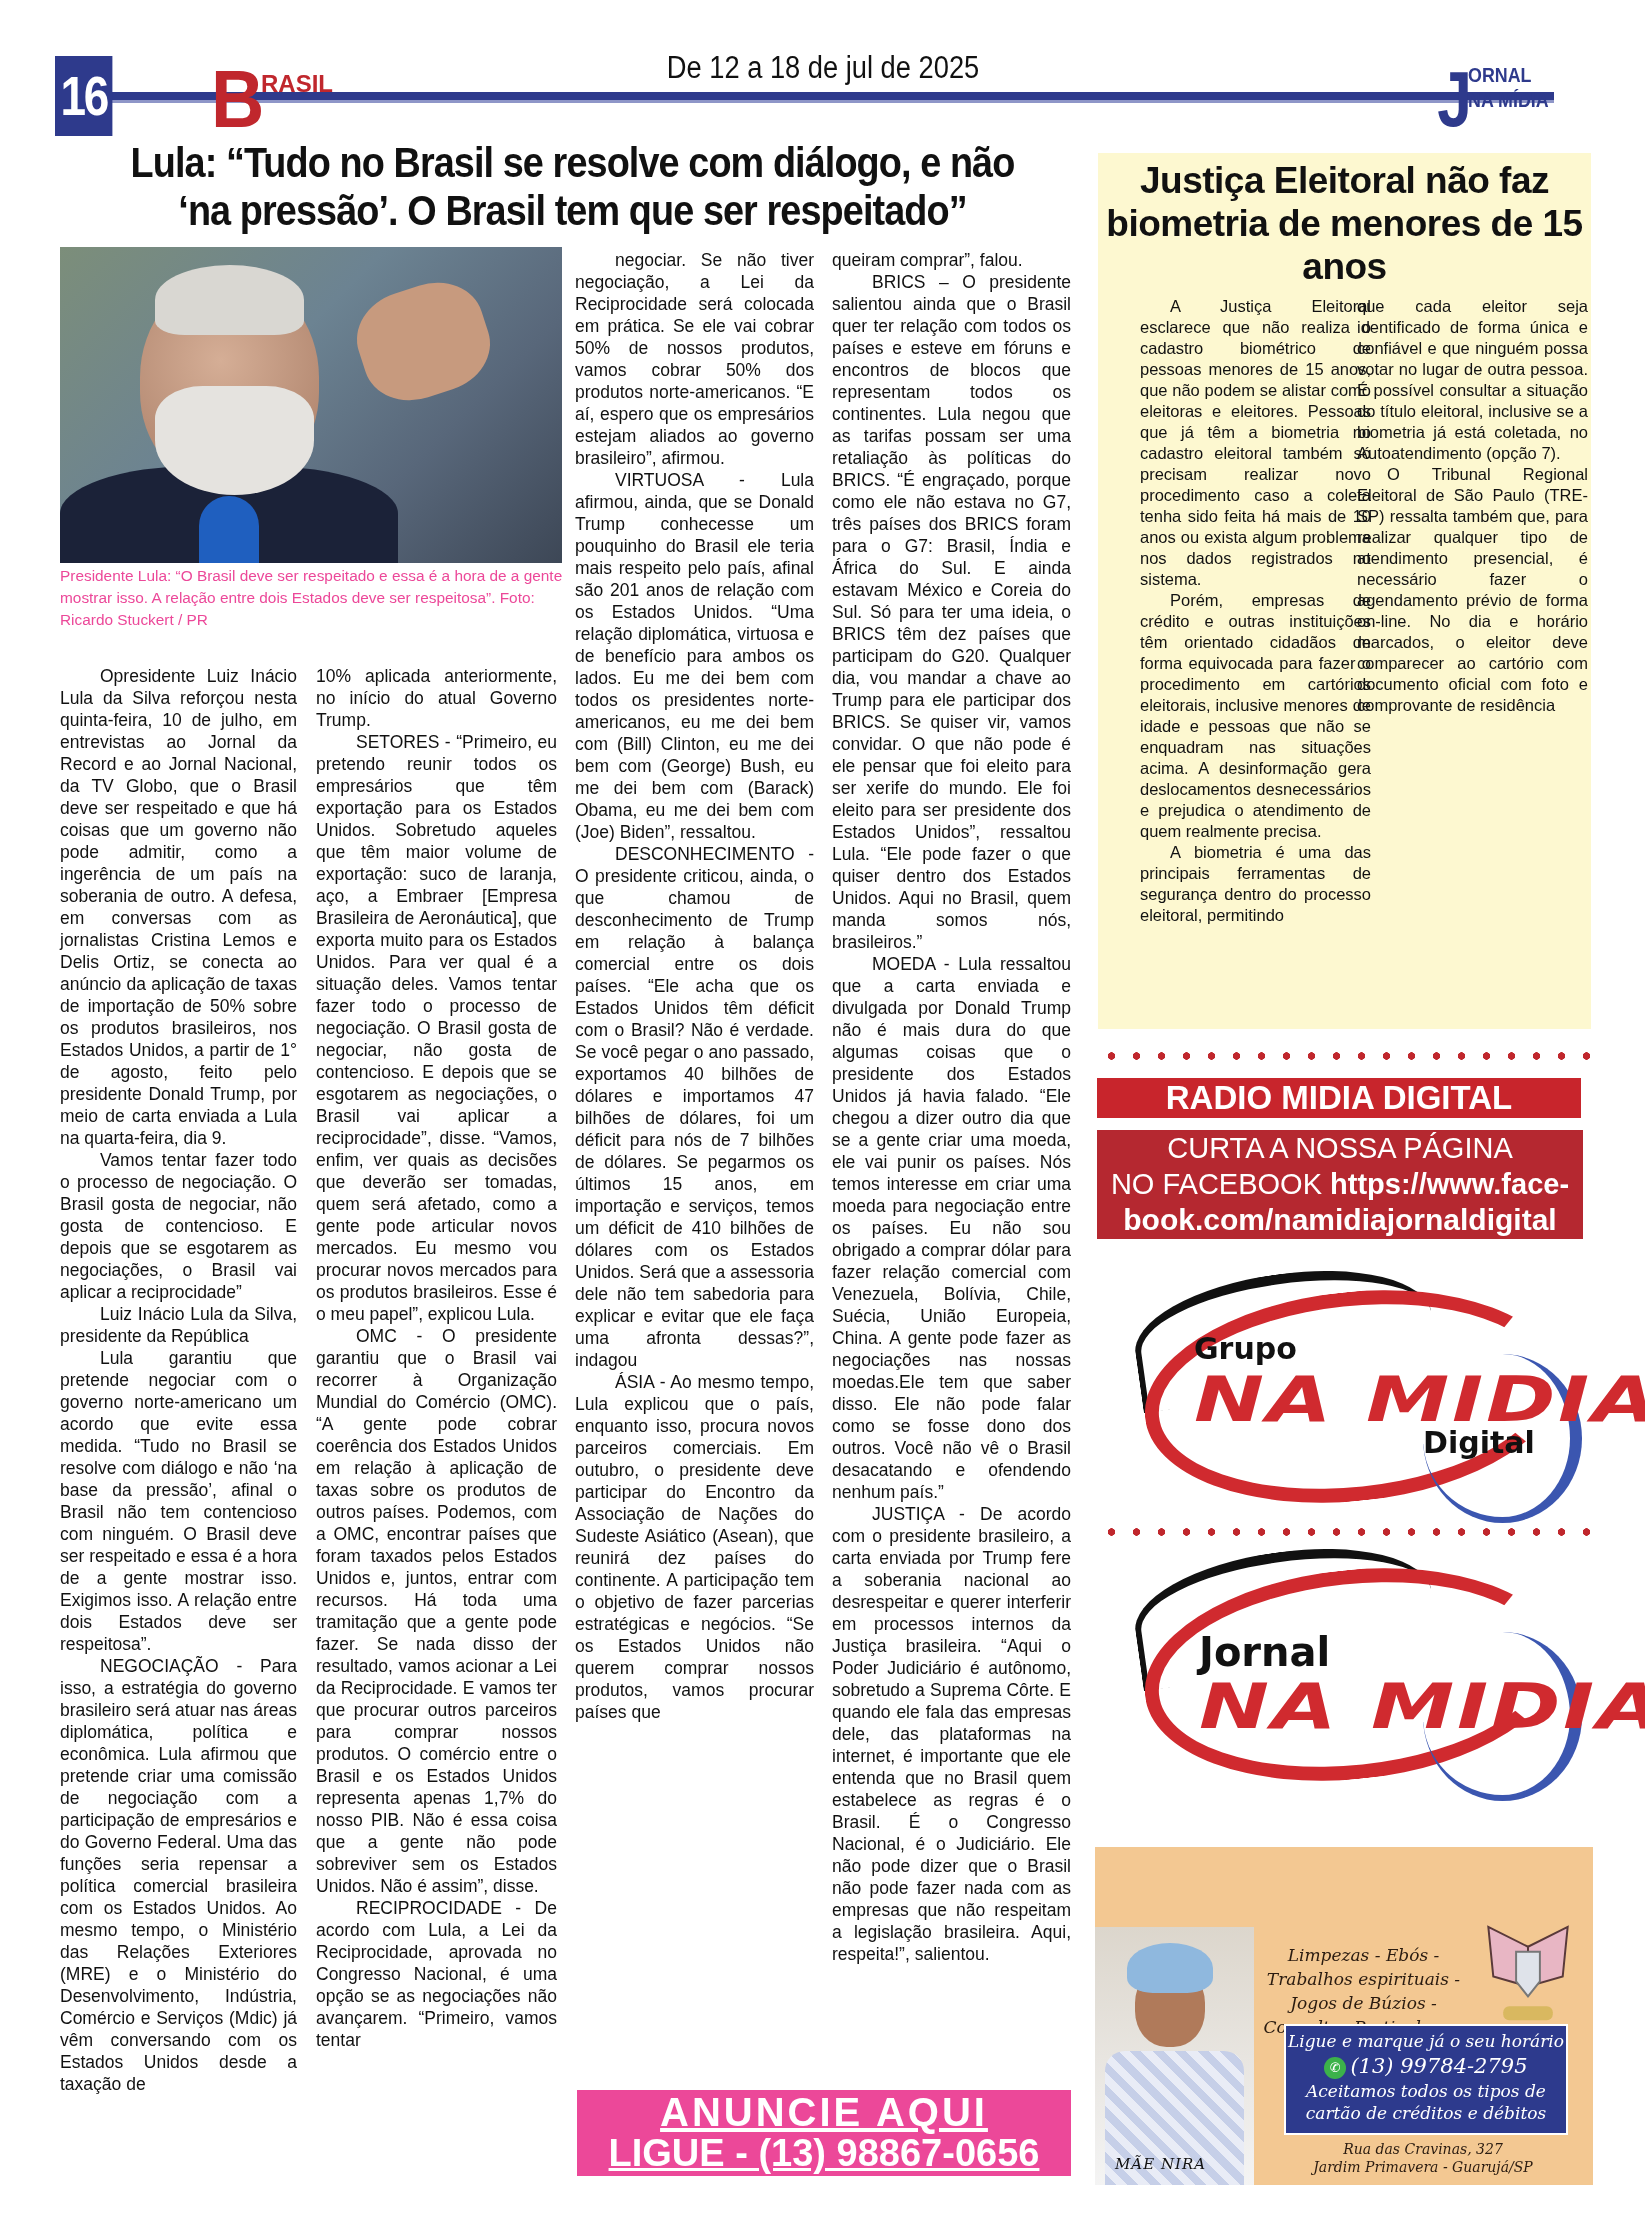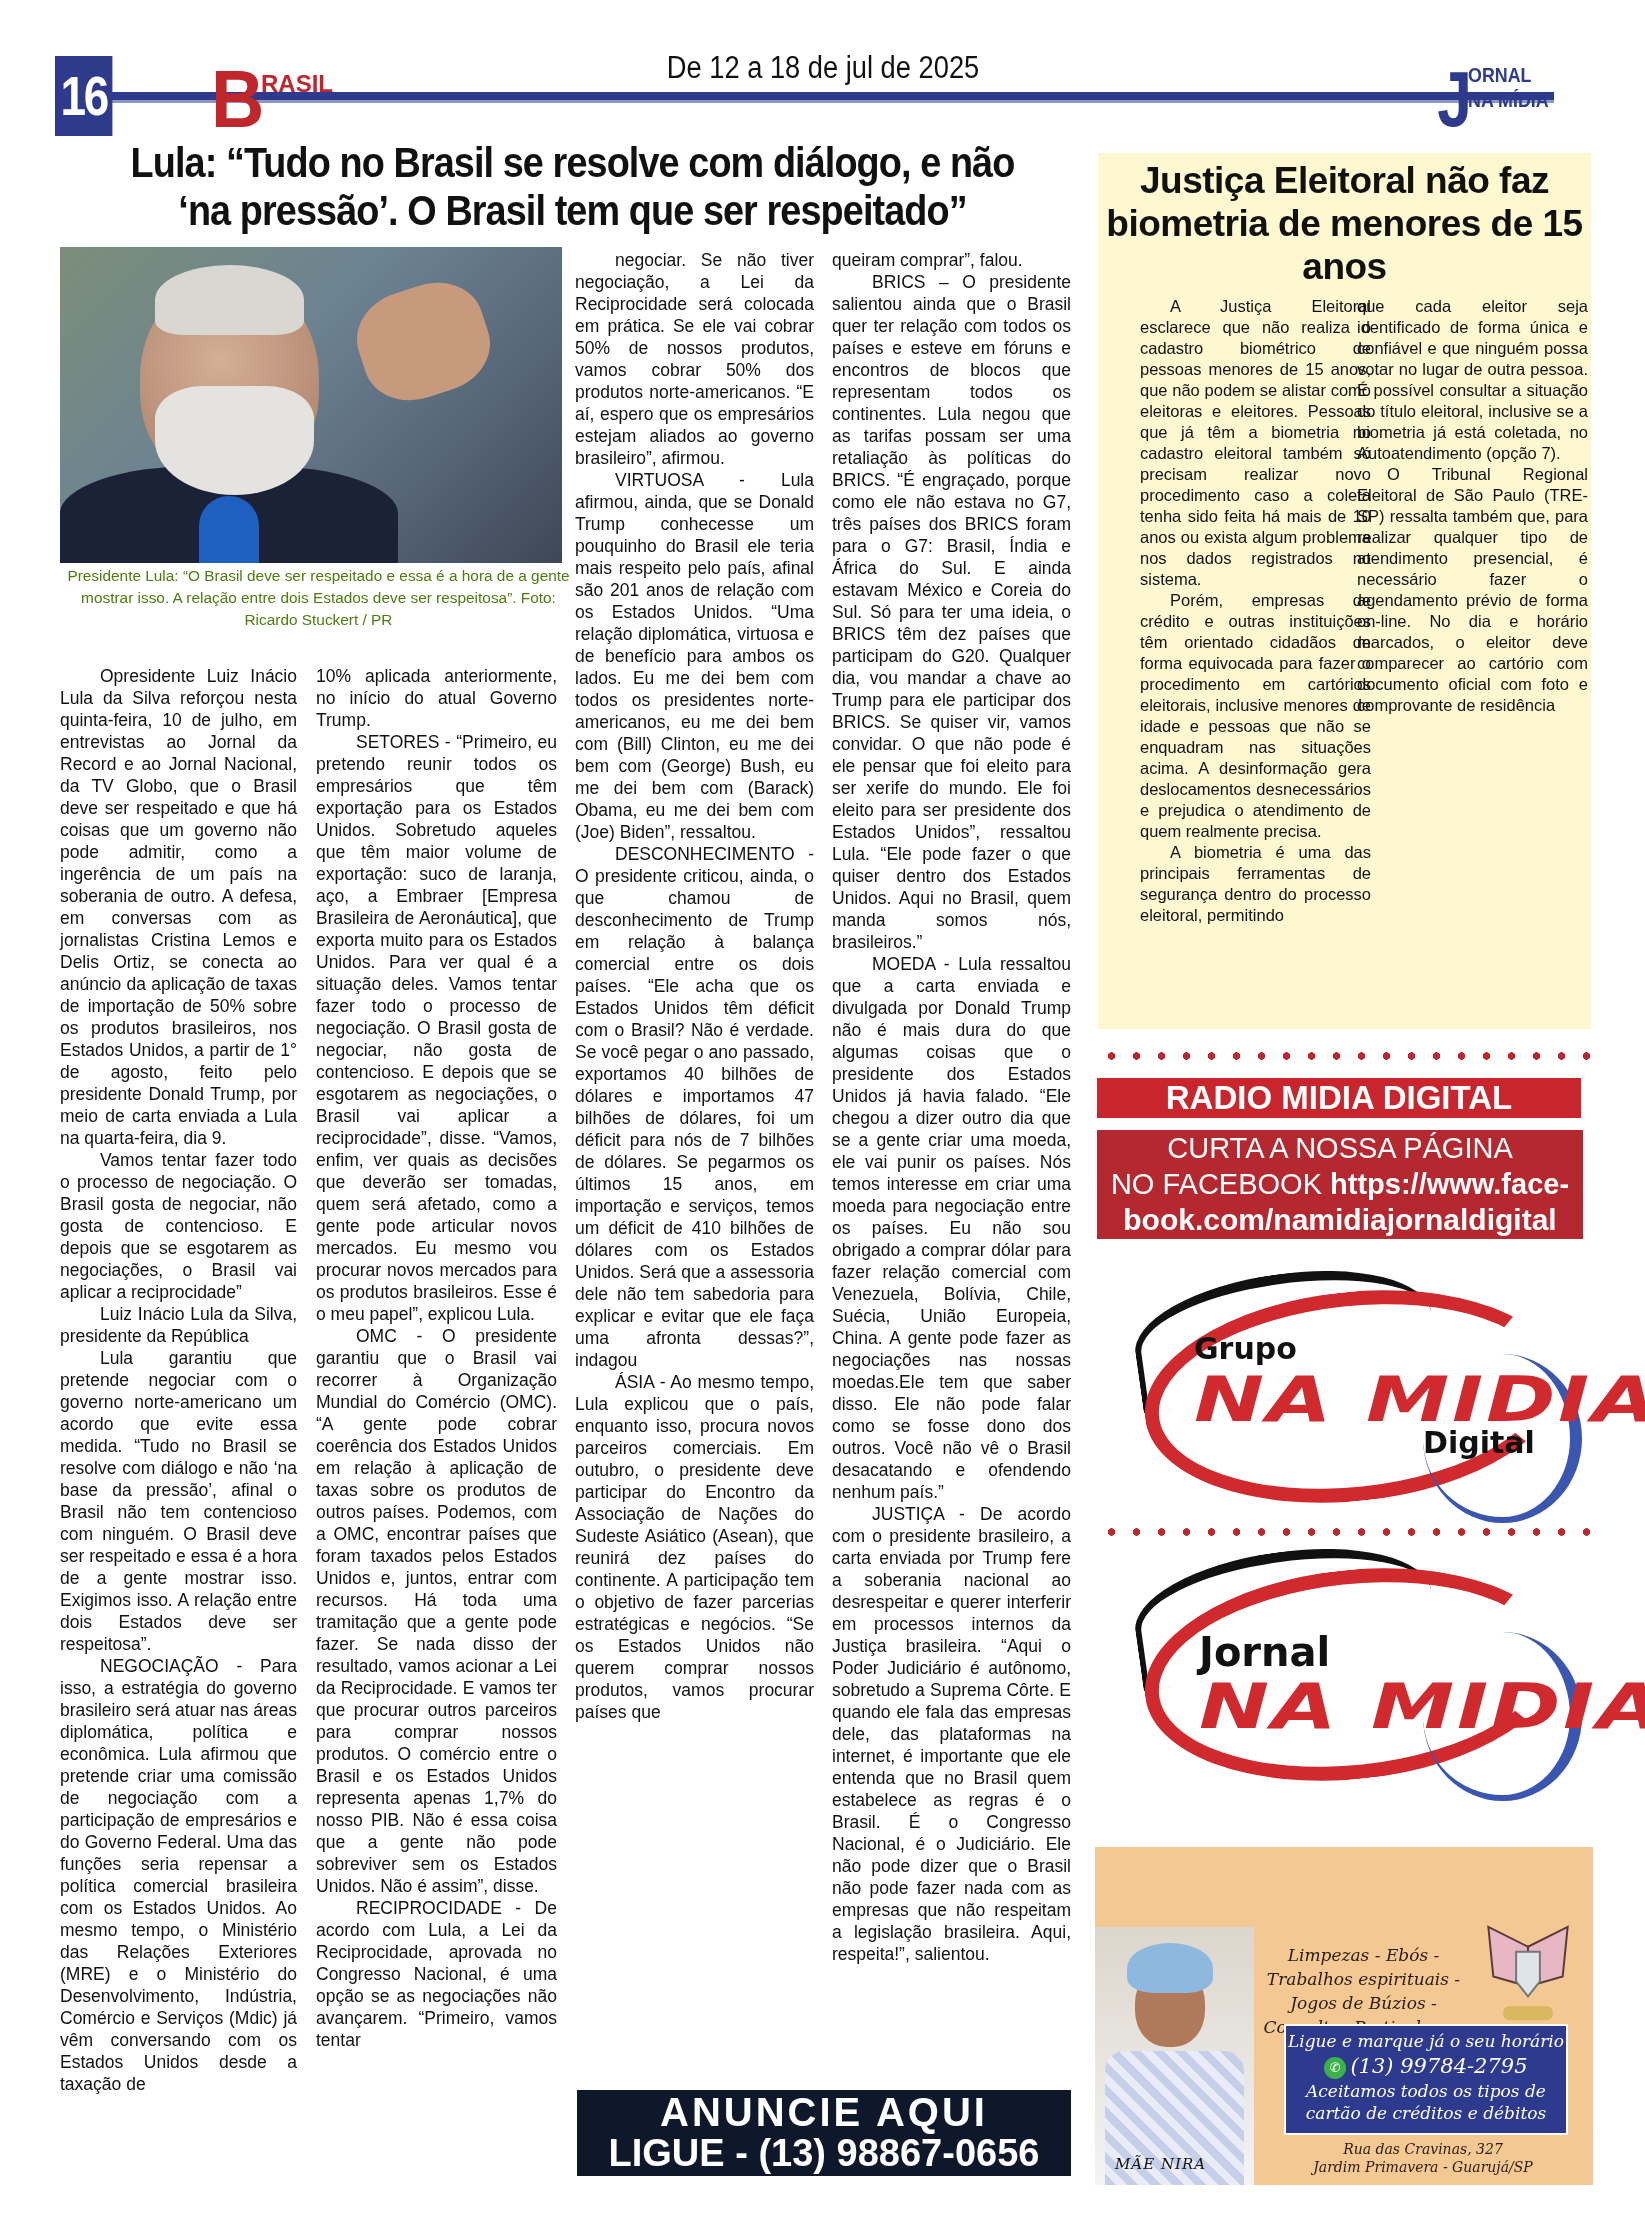--- a/index.html
+++ b/index.html
@@ -24,32 +24,32 @@
   
   .photo { position: absolute; left: 60px; top: 247px; width: 502px; height: 316px; overflow: hidden;
     background: linear-gradient(135deg, #7c8e7a 0%, #6c8392 40%, #58677a 70%, #3d4756 100%); }
   .photo .head { position: absolute; left: 80px; top: 30px; width: 179px; height: 209px; border-radius: 48% 48% 45% 45%; background: radial-gradient(circle at 45% 40%, #d5ae96, #a77b64); }
   .photo .hair { position: absolute; left: 95px; top: 18px; width: 149px; height: 70px; border-radius: 50% 50% 20% 20%; background: #d9d7d2; }
   .photo .beard { position: absolute; left: 95px; top: 139px; width: 159px; height: 109px; border-radius: 30% 30% 50% 50%; background: #e5e3df; }
   .photo .body { position: absolute; left: 0px; top: 219px; width: 338px; height: 119px; border-radius: 40% 40% 0 0; background: #1b2238; }
   .photo .hand { position: absolute; left: 299px; top: 40px; width: 129px; height: 109px; border-radius: 40%; background: #c79a7e; transform: rotate(-18deg); }
   .photo .mic { position: absolute; left: 139px; top: 249px; width: 60px; height: 70px; border-radius: 30px 30px 0 0; background: #1f5fbf; }
 
-  .caption { position: absolute; left: 60px; top: 565px; width: 517px; font: 15.4px/22px "Liberation Sans", sans-serif; color: #4d7c0f; text-align: center; }
+  .caption { position: absolute; left: 60px; top: 565px; width: 517px; font: 15.4px/22px "Liberation Sans", sans-serif; color: #ec4899; }
 
   
   .col { position: absolute; font: 17.5px/22px "Liberation Sans", sans-serif; text-align: justify; hyphens: auto; color: #111; }
   .col p { text-indent: 40px; }
   .col1 { left: 60px; top: 665px; width: 237px; }
   .col2 { left: 316px; top: 665px; width: 241px; }
   .col3 { left: 575px; top: 249px; width: 239px; }
   .col4 { left: 832px; top: 249px; width: 239px; }
 
   
-  .ad-anuncie { position: absolute; left: 577px; top: 2090px; width: 494px; height: 86px; background: #0f172a; color: #fff; text-align: center; }
+  .ad-anuncie { position: absolute; left: 577px; top: 2090px; width: 494px; height: 86px; background: #ec4899; color: #fff; text-align: center; text-decoration: underline; }
   .ad-anuncie .l1 { font: bold 40px/40px "Liberation Sans", sans-serif; letter-spacing: 3px; padding-top: 2px; }
   .ad-anuncie .l2 { font: bold 38px/42px "Liberation Sans", sans-serif; }
 
   
   .side-box { position: absolute; left: 1098px; top: 153px; width: 493px; height: 876px; background: #fdf8d0; }
   .side-title { position: absolute; left: 1098px; top: 159px; width: 493px; text-align: center; font: bold 37px/43px "Liberation Sans", sans-serif; letter-spacing: -0.5px; }
   .side-col { position: absolute; font: 16.5px/21px "Liberation Sans", sans-serif; text-align: justify; }
   .side-col p { text-indent: 30px; }
   .side-col1 { left: 1106px; top: 296px; width: 231px; margin-left: 34px; }
   .side-col2 { left: 1357px; top: 296px; width: 231px; }

